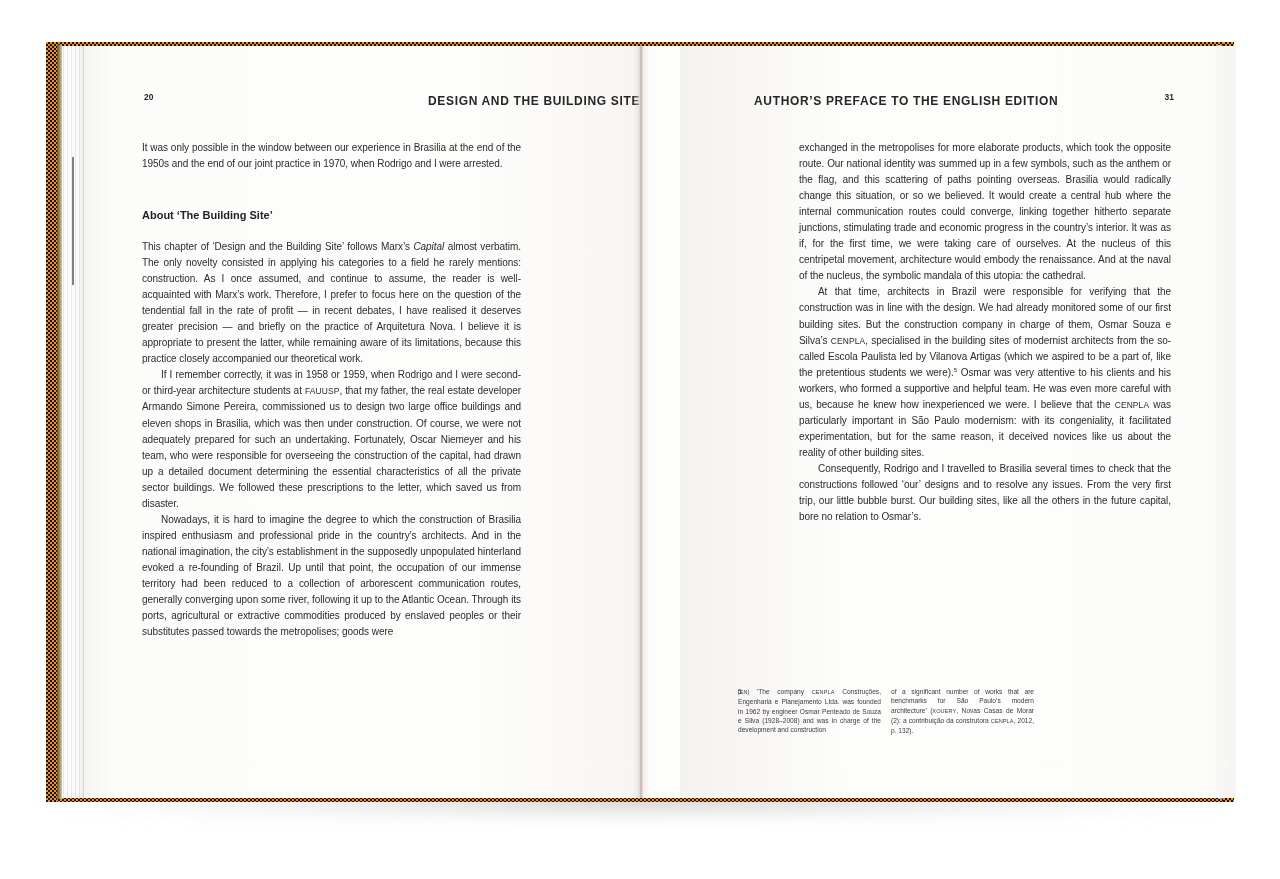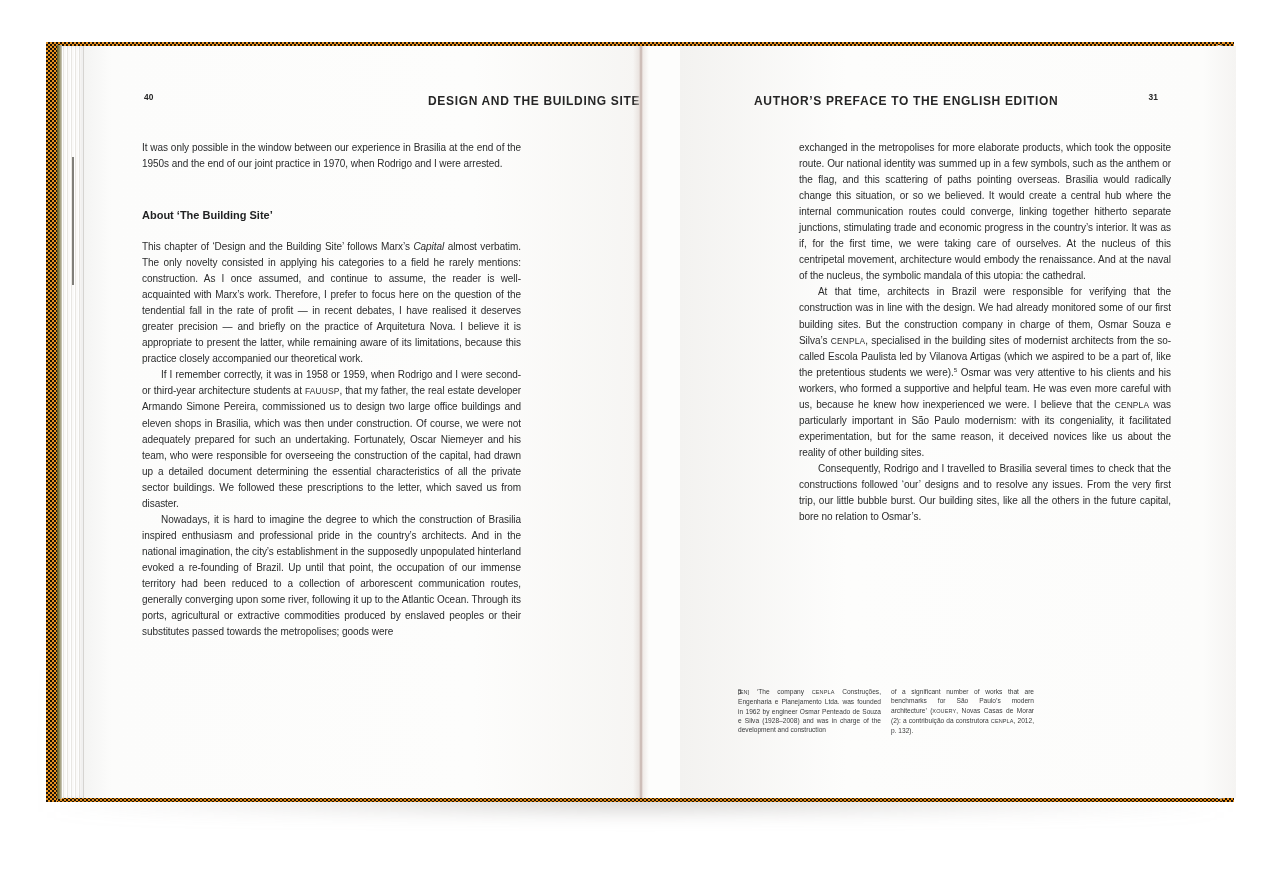--- a/index.html
+++ b/index.html
@@ -233,42 +233,42 @@
     <div class="board-right"></div>
 
     <div class="fore-edge-left"></div>
     <div class="fore-edge-right"></div>
     <div class="edge-tick"></div>
 
     <div class="leaves">
 
       <div class="page page-left">
 
-        <div class="folio" style="left:60px; top:46px;">40</div>
+        <div class="folio" style="left:60px; top:46px;">20</div>
 
         <div class="running-head" style="left:344px; top:48px;">DESIGN AND THE BUILDING SITE</div>
 
         <div class="textblock" style="left:58px; top:94px; width:379px;">
           <p>It was only possible in the window between our experience in Brasilia at the end of the 1950s and the end of our joint practice in 1970, when Rodrigo and I were arrested.</p>
         </div>
 
         <div class="sec-head" style="left:58px; top:161px;">About ‘The Building Site’</div>
 
         <div class="textblock" style="left:58px; top:193px; width:379px;">
           <p><span id="lp0">This chapter of ‘Design and the Building Site’ follows Marx’s <em>Capital</em> almost verbatim. The only novelty consisted in applying his categories to a field he rarely mentions: construction. As I once assumed, and continue to assume, the reader is well-acquainted with Marx’s work. Therefore, I prefer to focus here on the question of the tendential fall in the rate of profit — in recent debates, I have realised it deserves greater precision — and briefly on the practice of Arquitetura Nova. I believe it is appropriate to present the latter, while remaining aware of its limitations, because this practice closely accompanied our theoretical work.</span></p>
           <p class="indent"><span id="lp1">If I remember correctly, it was in 1958 or 1959, when Rodrigo and I were second- or third-year architecture students at <span class="sc">FAUUSP</span>, that my father, the real estate developer Armando Simone Pereira, commissioned us to design two large office buildings and eleven shops in Brasilia, which was then under construction. Of course, we were not adequately prepared for such an undertaking. Fortunately, Oscar Niemeyer and his team, who were responsible for overseeing the construction of the capital, had drawn up a detailed document determining the essential characteristics of all the private sector buildings. We followed these prescriptions to the letter, which saved us from disaster.</span></p>
           <p class="indent"><span id="lp2">Nowadays, it is hard to imagine the degree to which the construction of Brasilia inspired enthusiasm and professional pride in the country’s architects. And in the national imagination, the city’s establishment in the supposedly unpopulated hinterland evoked a re-founding of Brazil. Up until that point, the occupation of our immense territory had been reduced to a collection of arborescent communication routes, generally converging upon some river, following it up to the Atlantic Ocean. Through its ports, agricultural or extractive commodities produced by enslaved peoples or their substitutes passed towards the metropolises; goods were</span></p>
         </div>
       </div>
 
       <div class="page page-right">
 
         <div class="running-head" style="left:74px; top:48px;">AUTHOR’S PREFACE TO THE ENGLISH EDITION</div>
 
-        <div class="folio" style="right:78px; top:46px;">31</div>
+        <div class="folio" style="right:62px; top:46px;">31</div>
 
         <div class="textblock" style="left:119px; top:94px; width:372px;">
           <p><span id="rp0">exchanged in the metropolises for more elaborate products, which took the opposite route. Our national identity was summed up in a few symbols, such as the anthem or the flag, and this scattering of paths pointing overseas. Brasilia would radically change this situation, or so we believed. It would create a central hub where the internal communication routes could converge, linking together hitherto separate junctions, stimulating trade and economic progress in the country’s interior. It was as if, for the first time, we were taking care of ourselves. At the nucleus of this centripetal movement, architecture would embody the renaissance. And at the naval of the nucleus, the symbolic mandala of this utopia: the cathedral.</span></p>
           <p class="indent"><span id="rp2">At that time, architects in Brazil were responsible for verifying that the construction was in line with the design. We had already monitored some of our first building sites. But the construction company in charge of them, Osmar Souza e Silva’s <span class="sc">CENPLA</span>, specialised in the building sites of modernist architects from the so-called Escola Paulista led by Vilanova Artigas (which we aspired to be a part of, like the pretentious students we were).<sup>5</sup> Osmar was very attentive to his clients and his workers, who formed a supportive and helpful team. He was even more careful with us, because he knew how inexperienced we were. I believe that the <span class="sc">CENPLA</span> was particularly important in São Paulo modernism: with its congeniality, it facilitated experimentation, but for the same reason, it deceived novices like us about the reality of other building sites.</span></p>
           <p class="indent last"><span id="rp3">Consequently, Rodrigo and I travelled to Brasilia several times to check that the constructions followed ‘our’ designs and to resolve any issues. From the very first trip, our little bubble burst. Our building sites, like all the others in the future capital, bore no relation to Osmar’s.</span></p>
         </div>
 
         <div class="footnotes" style="left:58px; top:641px;">
           <div class="fn-col first">
             <span class="fn-num">5</span>

